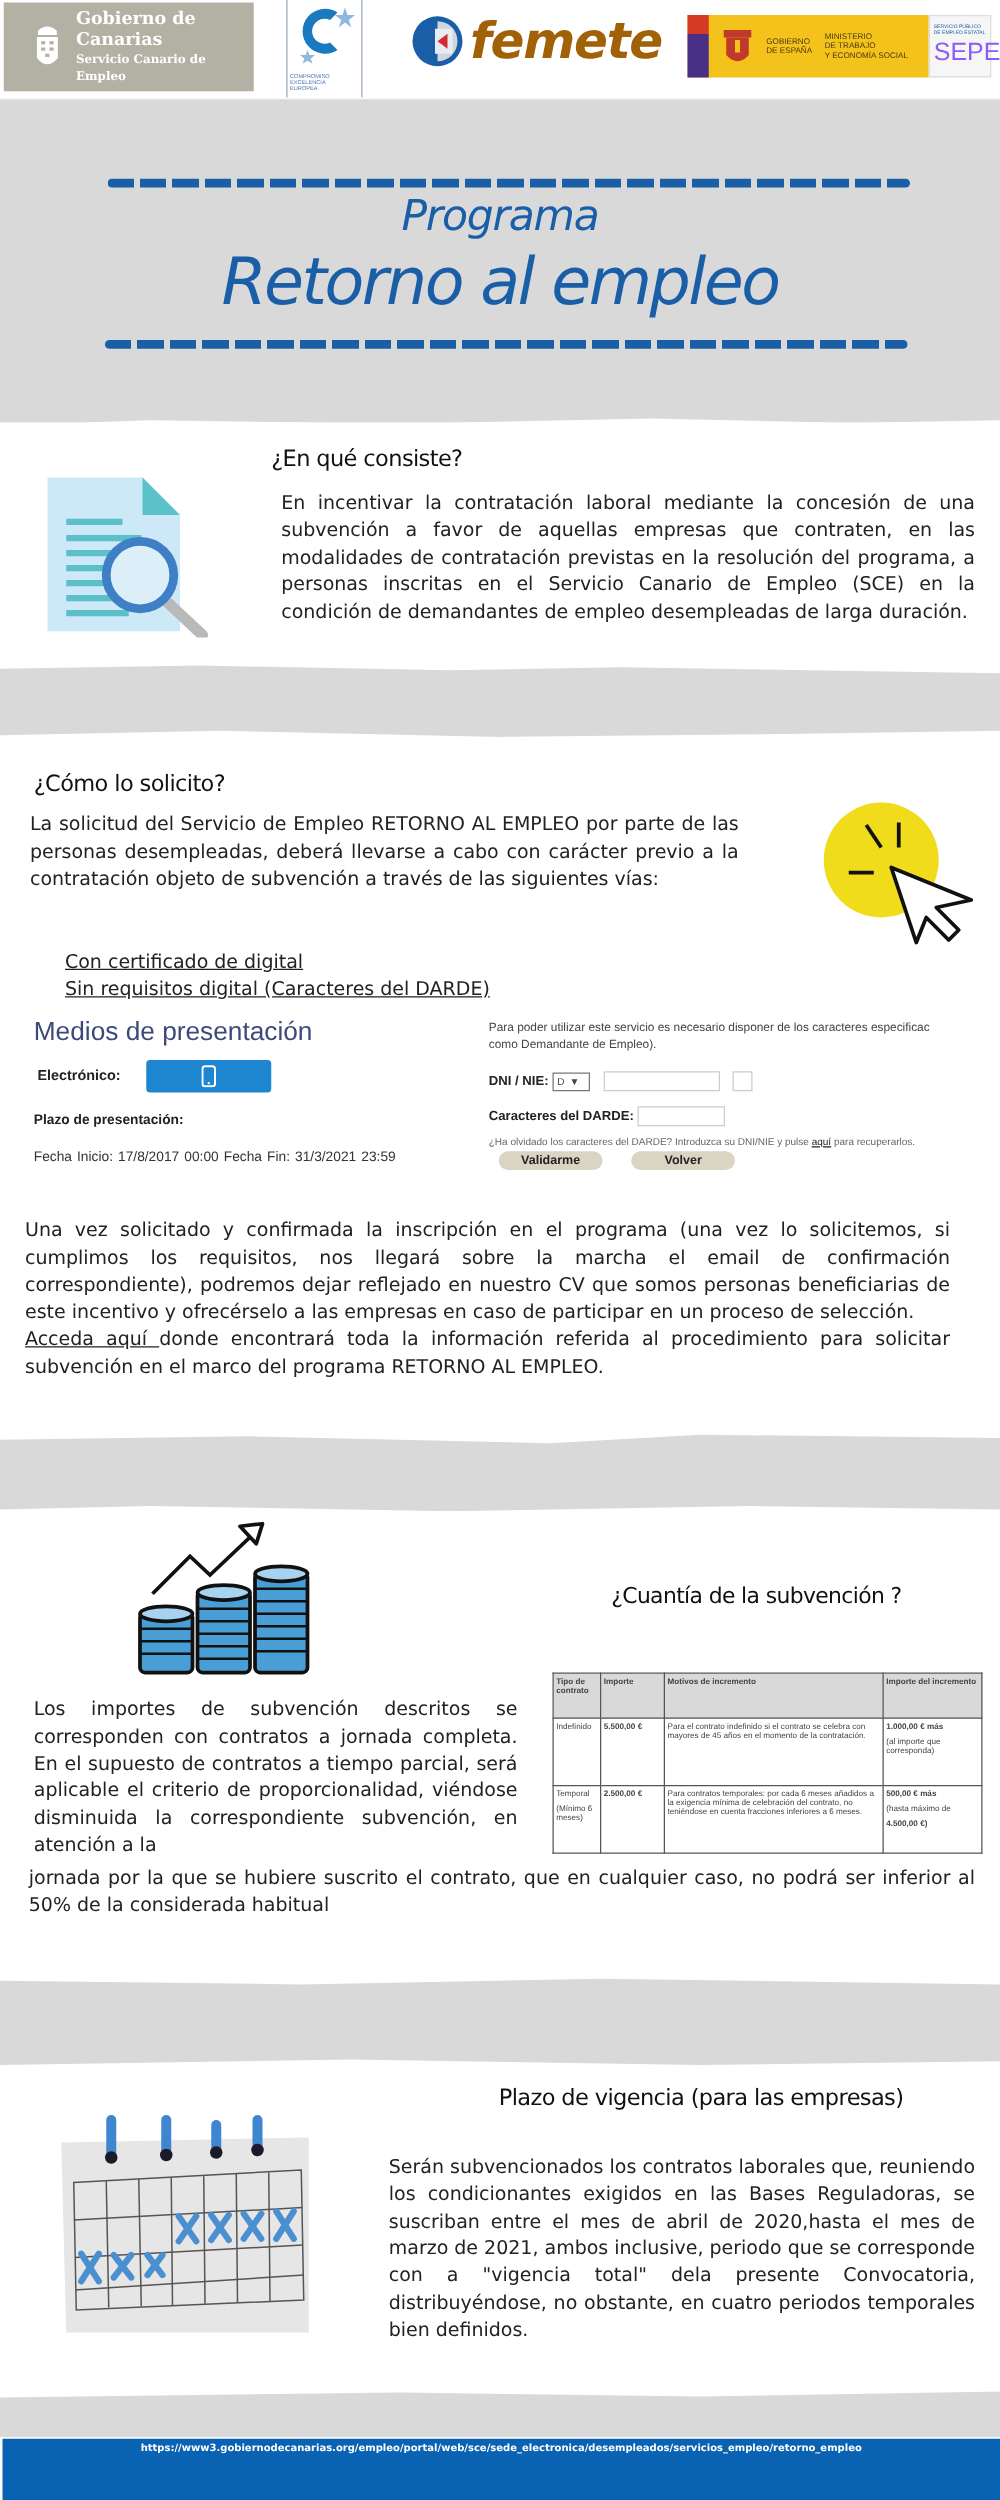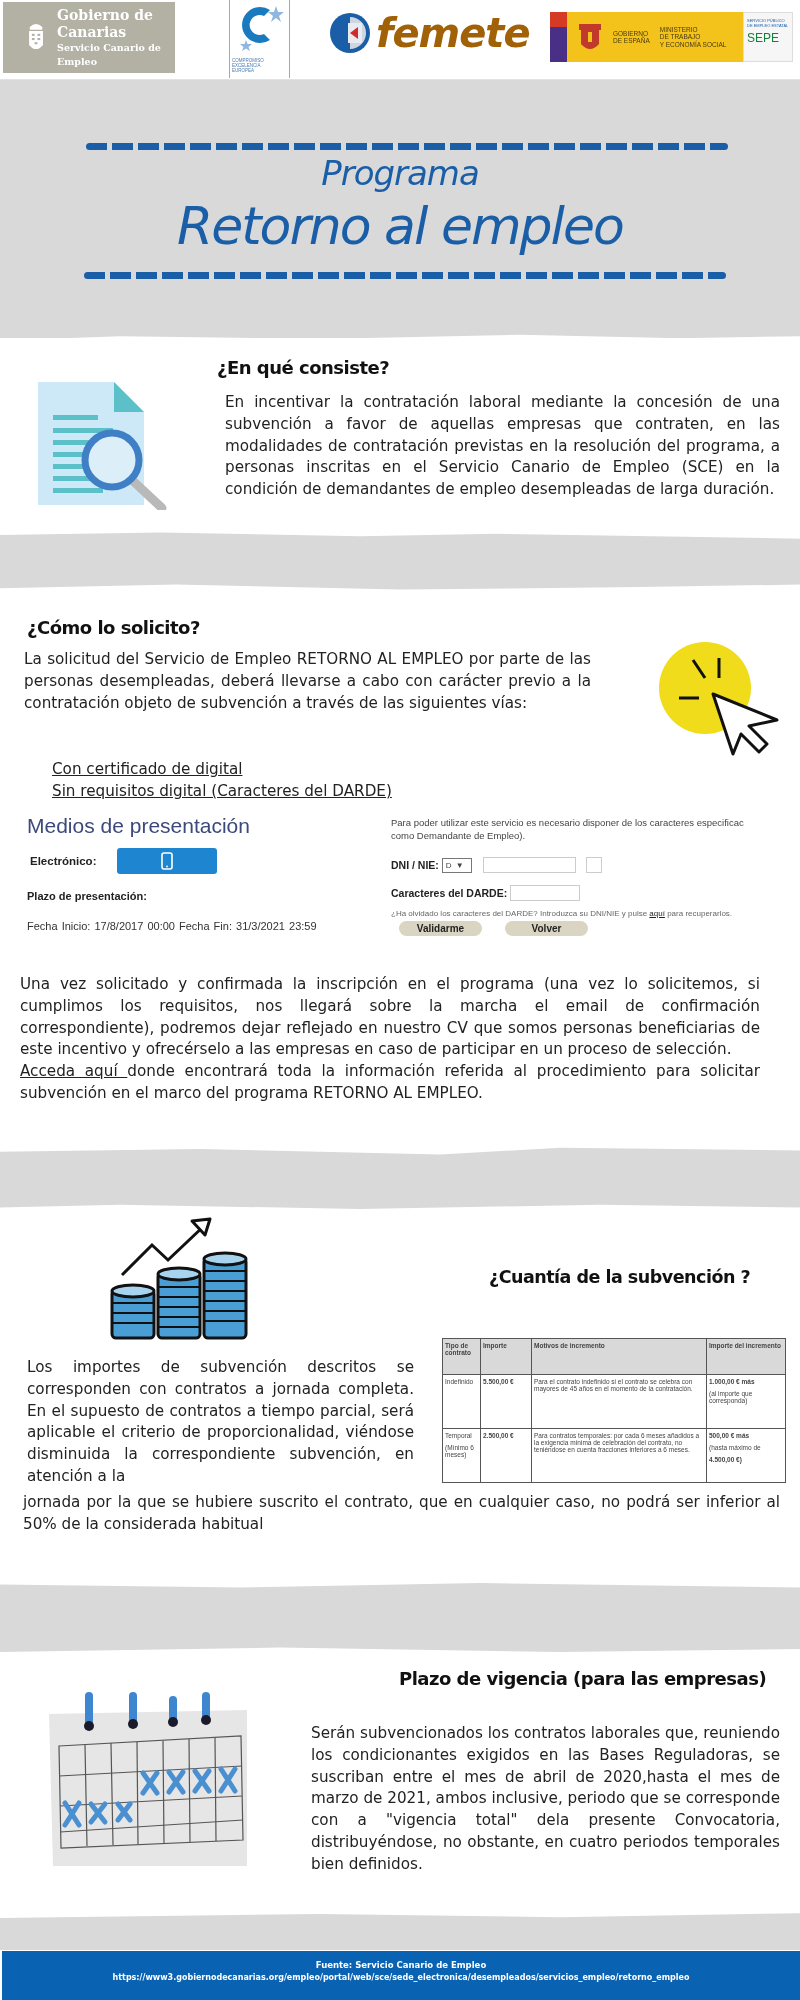--- a/index.html
+++ b/index.html
@@ -1,54 +1,54 @@
 <!DOCTYPE html>
 <html><head>
 <meta charset="utf-8">
 <style>
   * { box-sizing: border-box; margin: 0; padding: 0; }
   html, body { width: 800px; height: 2000px; background: #ffffff; overflow: hidden; }
   body { font-family: "Liberation Sans", sans-serif; color: #1d1d1d; position: relative; }
 
   
   .logo-bar { position: absolute; left: 0; top: 0; width: 800px; height: 80px; background: #fff; border-bottom: 1px solid #e3e3e3; }
-  .logo-canarias { position: absolute; left: 3px; top: 2px; width: 172px; height: 71px; background: #b2b1a3; display: flex; align-items: center; padding-left: 24px; }
+  .logo-canarias { position: absolute; left: 3px; top: 2px; width: 200px; height: 71px; background: #b2b1a3; display: flex; align-items: center; padding-left: 24px; }
   .logo-canarias .crest { width: 26px; height: 48px; margin-right: 12px; }
   .logo-canarias .txt1 { font-family: "DejaVu Serif", serif; color: #fff; font-weight: bold; font-size: 14px; line-height: 17px; }
   .logo-canarias .txt2 { font-family: "DejaVu Serif", serif; color: #fff; font-weight: bold; font-size: 9.5px; line-height: 14px; }
   .logo-excel { position: absolute; left: 229px; top: 0; width: 61px; height: 78px; border-left: 1px solid #9ab; border-right: 1px solid #9ab; background: #fff; }
   .logo-excel .small { position: absolute; left: 2px; top: 58px; font-size: 4.5px; line-height: 5px; color: #4a7ab0; }
   .logo-femete { position: absolute; left: 328px; top: 10px; display: flex; align-items: center; }
   .logo-femete .word { font-family: "DejaVu Sans", sans-serif; font-style: italic; font-weight: bold; font-size: 40px; color: #a16207; letter-spacing: -1px; margin-left: 4px; }
   .logo-gob { position: absolute; left: 550px; top: 12px; width: 193px; height: 50px; background: #f3c21b; display: flex; align-items: center; }
   .logo-gob .eu { width: 17px; height: 50px; background: linear-gradient(to bottom, #d53b24 0 30%, #4a2f87 30% 100%); }
   .logo-gob .coat { width: 30px; height: 34px; margin: 0 8px; }
   .logo-gob .t { font-size: 6.5px; line-height: 7.5px; color: #4a3a10; margin-right: 10px; }
   .logo-sepe { position: absolute; left: 743px; top: 12px; width: 50px; height: 50px; border: 1px solid #ddd; background: #f6f6f6; }
   .logo-sepe .tiny { font-size: 4px; color: #1a5ea8; line-height: 5px; padding: 5px 3px 0; }
-  .logo-sepe .big { font-size: 12px; color: #15803d; padding-left: 3px; margin-top: 3px; }
+  .logo-sepe .big { font-size: 20px; color: #8b5cf6; padding-left: 3px; margin-top: 3px; }
 
   
   .band { position: absolute; left: 0; width: 800px; background: #d9d9d9; }
   .band-hero { top: 80px; height: 258px; }
   .band-1 { top: 530px; height: 62px; clip-path: polygon(0 8%, 20% 4%, 45% 10%, 62% 6%, 100% 14%, 100% 88%, 80% 92%, 50% 96%, 22% 88%, 0 94%); }
   .band-2 { top: 1145px; height: 68px; clip-path: polygon(0 10%, 25% 6%, 55% 14%, 70% 4%, 100% 8%, 100% 92%, 75% 88%, 45% 94%, 15% 88%, 0 92%); }
   .band-3 { top: 1580px; height: 75px; clip-path: polygon(0 6%, 30% 10%, 60% 4%, 100% 10%, 100% 92%, 70% 96%, 35% 90%, 0 96%); }
   .band-4 { top: 1910px; height: 40px; clip-path: polygon(0 20%, 40% 10%, 70% 18%, 100% 8%, 100% 100%, 0 100%); }
   .hero-bottom { position: absolute; left: 0; top: 332px; width: 800px; height: 14px; background: #fff; clip-path: polygon(0 60%, 15% 30%, 40% 50%, 65% 20%, 85% 45%, 100% 30%, 100% 100%, 0 100%); }
 
   
   .dash-line { position: absolute; height: 7px; background-image: repeating-linear-gradient(to right, #1a5ea8 0 21px, transparent 21px 26px); border-radius: 4px; }
   .dash-top { left: 86px; top: 143px; width: 642px; }
   .dash-bot { left: 84px; top: 272px; width: 642px; }
   .hero-sub { position: absolute; left: 0; width: 800px; top: 153px; text-align: center; font-style: italic; font-size: 34px; color: #1a5ea8; font-family: "DejaVu Sans", sans-serif; font-weight: normal; letter-spacing: -1px; }
   .hero-title { position: absolute; left: 0; width: 800px; top: 196px; text-align: center; font-style: italic; font-size: 52px; color: #1a5ea8; font-family: "DejaVu Sans", sans-serif; letter-spacing: -2px; }
 
   
-  .h2 { position: absolute; font-family: "DejaVu Sans", sans-serif; font-weight: bold; font-size: 18px; color: #111; letter-spacing: -0.5px; }
+  .h2 { position: absolute; font-family: "DejaVu Sans", sans-serif; font-weight: normal; font-size: 18px; color: #111; letter-spacing: -0.5px; }
   .para { position: absolute; font-family: "DejaVu Sans", sans-serif; font-size: 15.2px; line-height: 21.8px; text-align: justify; color: #222; }
   .link { color: #222; text-decoration: underline; cursor: pointer; }
 
   
   .sec1-h { left: 217px; top: 357px; }
   .sec1-p { left: 225px; top: 392px; width: 555px; }
   .doc-icon { position: absolute; left: 36px; top: 380px; width: 135px; height: 130px; }
 
   
   .sec2-h { left: 27px; top: 617px; }
@@ -355,15 +355,14 @@
     <rect x="122" y="6" width="8" height="26" rx="4" fill="#3e86cf"></rect>
       <circle cx="126" cy="32" r="5" fill="#1a1a2a"></circle>
     <rect x="155" y="2" width="8" height="28" rx="4" fill="#3e86cf"></rect>
       <circle cx="159" cy="30" r="5" fill="#1a1a2a"></circle>
   </g>
 </svg>
 <div class="h2 sec4-h">Plazo de vigencia (para las empresas)</div>
 <div class="para sec4-p">Serán subvencionados los contratos laborales que, reuniendo los condicionantes exigidos en las Bases Reguladoras, se suscriban entre el mes de abril de 2020,hasta el mes de marzo de 2021, ambos inclusive, periodo que se corresponde con a "vigencia total" dela presente Convocatoria, distribuyéndose, no obstante, en cuatro periodos temporales bien definidos.</div>
 
 <div class="footer">
-  <div class="src">Fuente: Servicio Canario de Empleo</div>
   <div class="url">https://www3.gobiernodecanarias.org/empleo/portal/web/sce/sede_electronica/desempleados/servicios_empleo/retorno_empleo</div>
 </div>
 
 </body></html>

